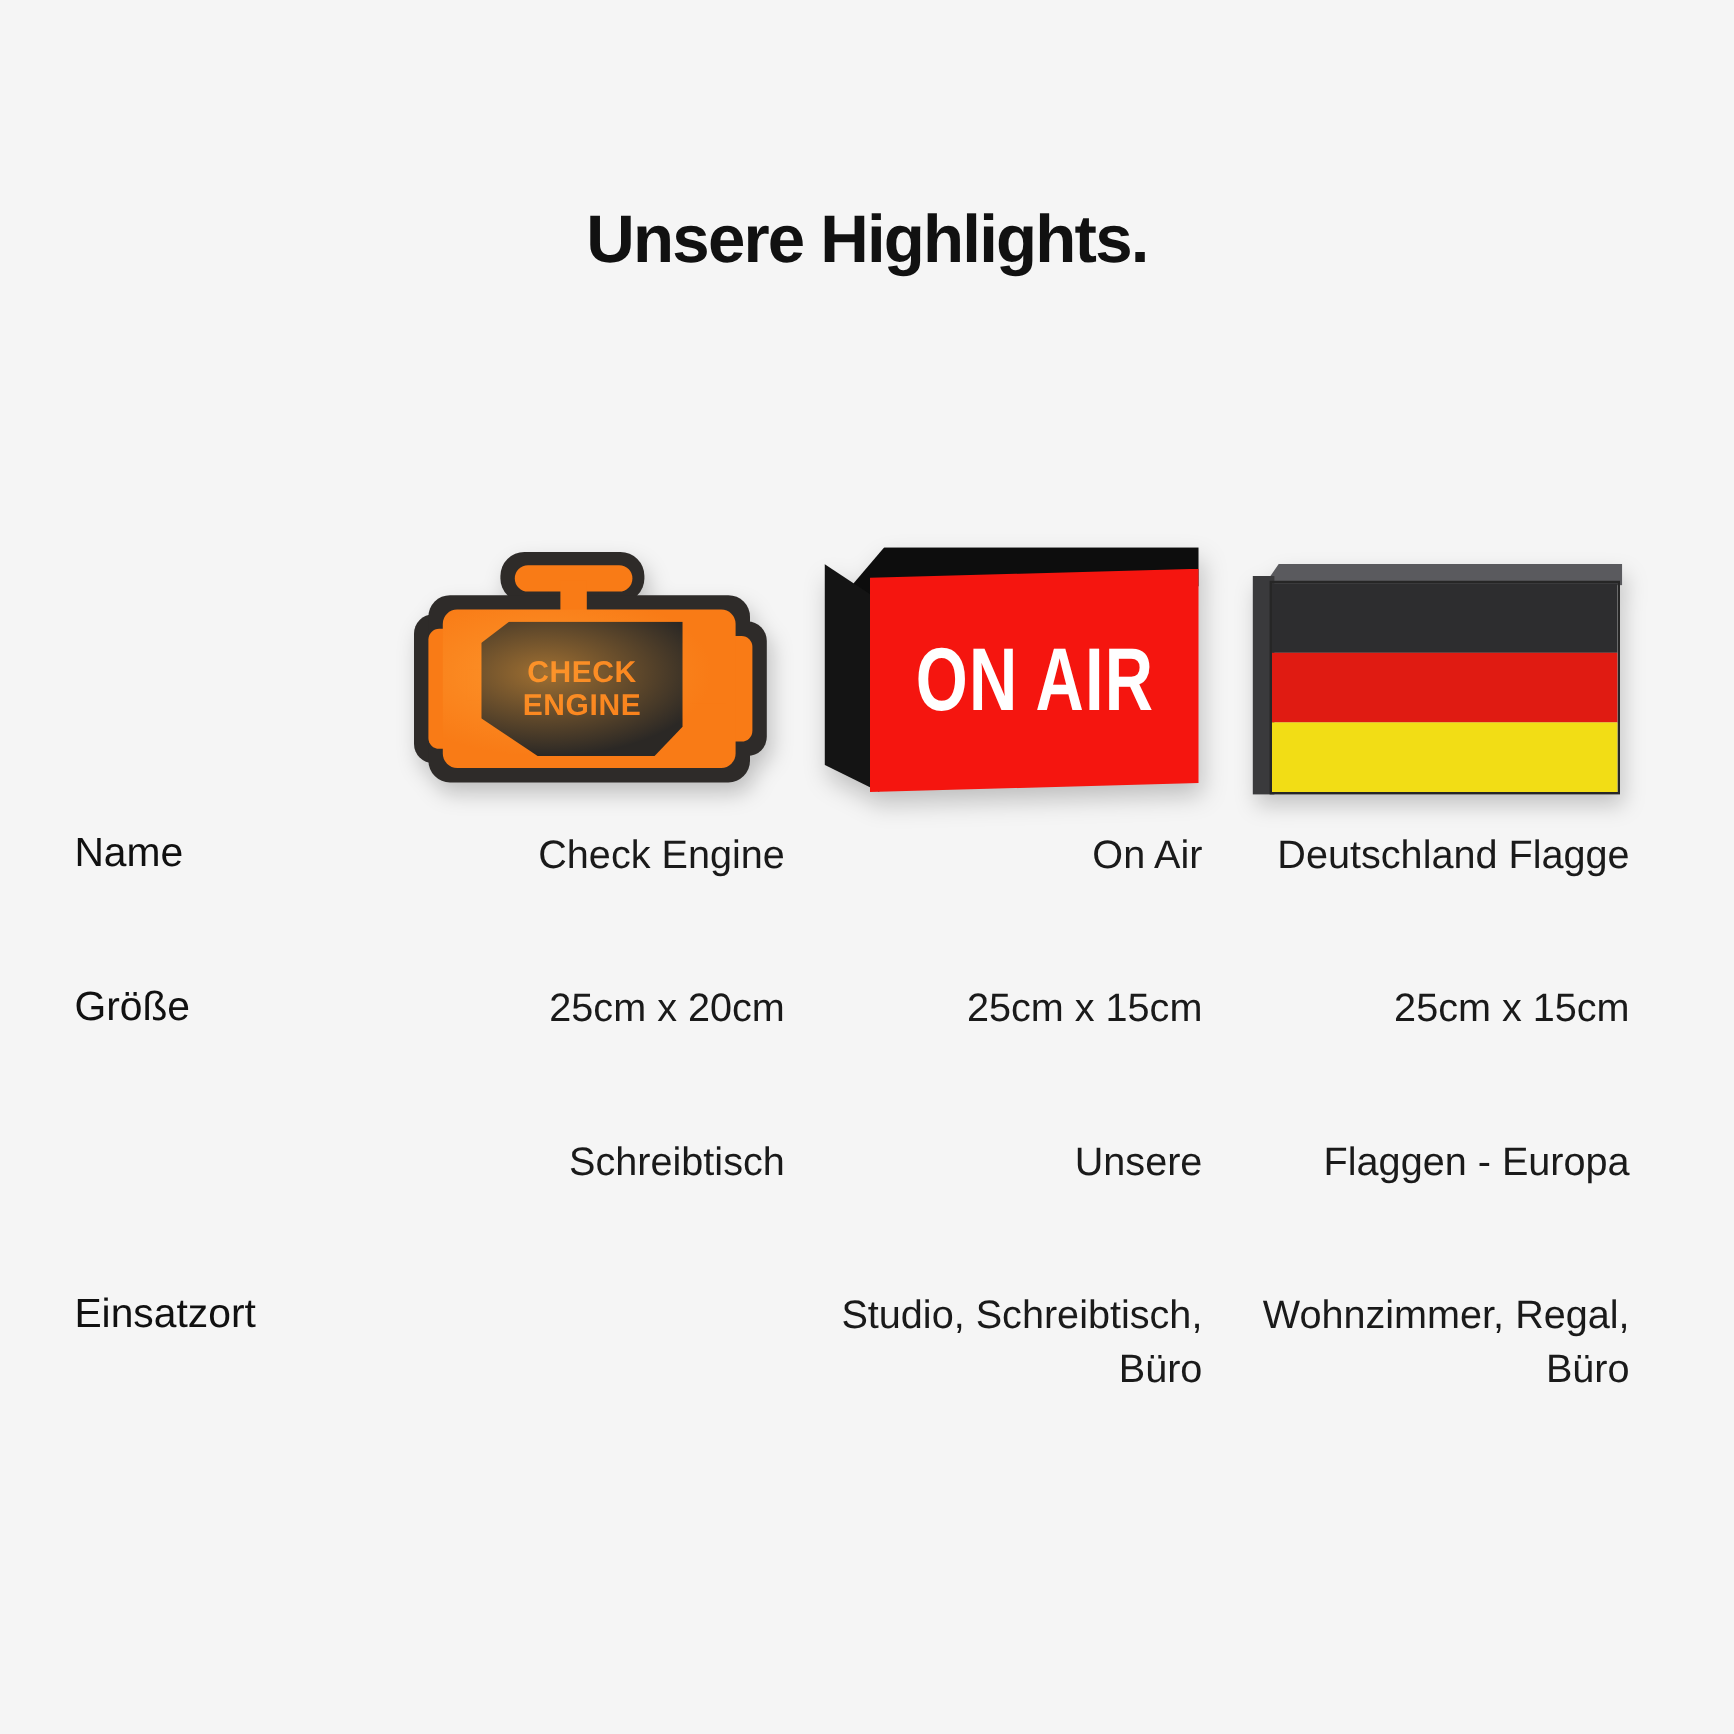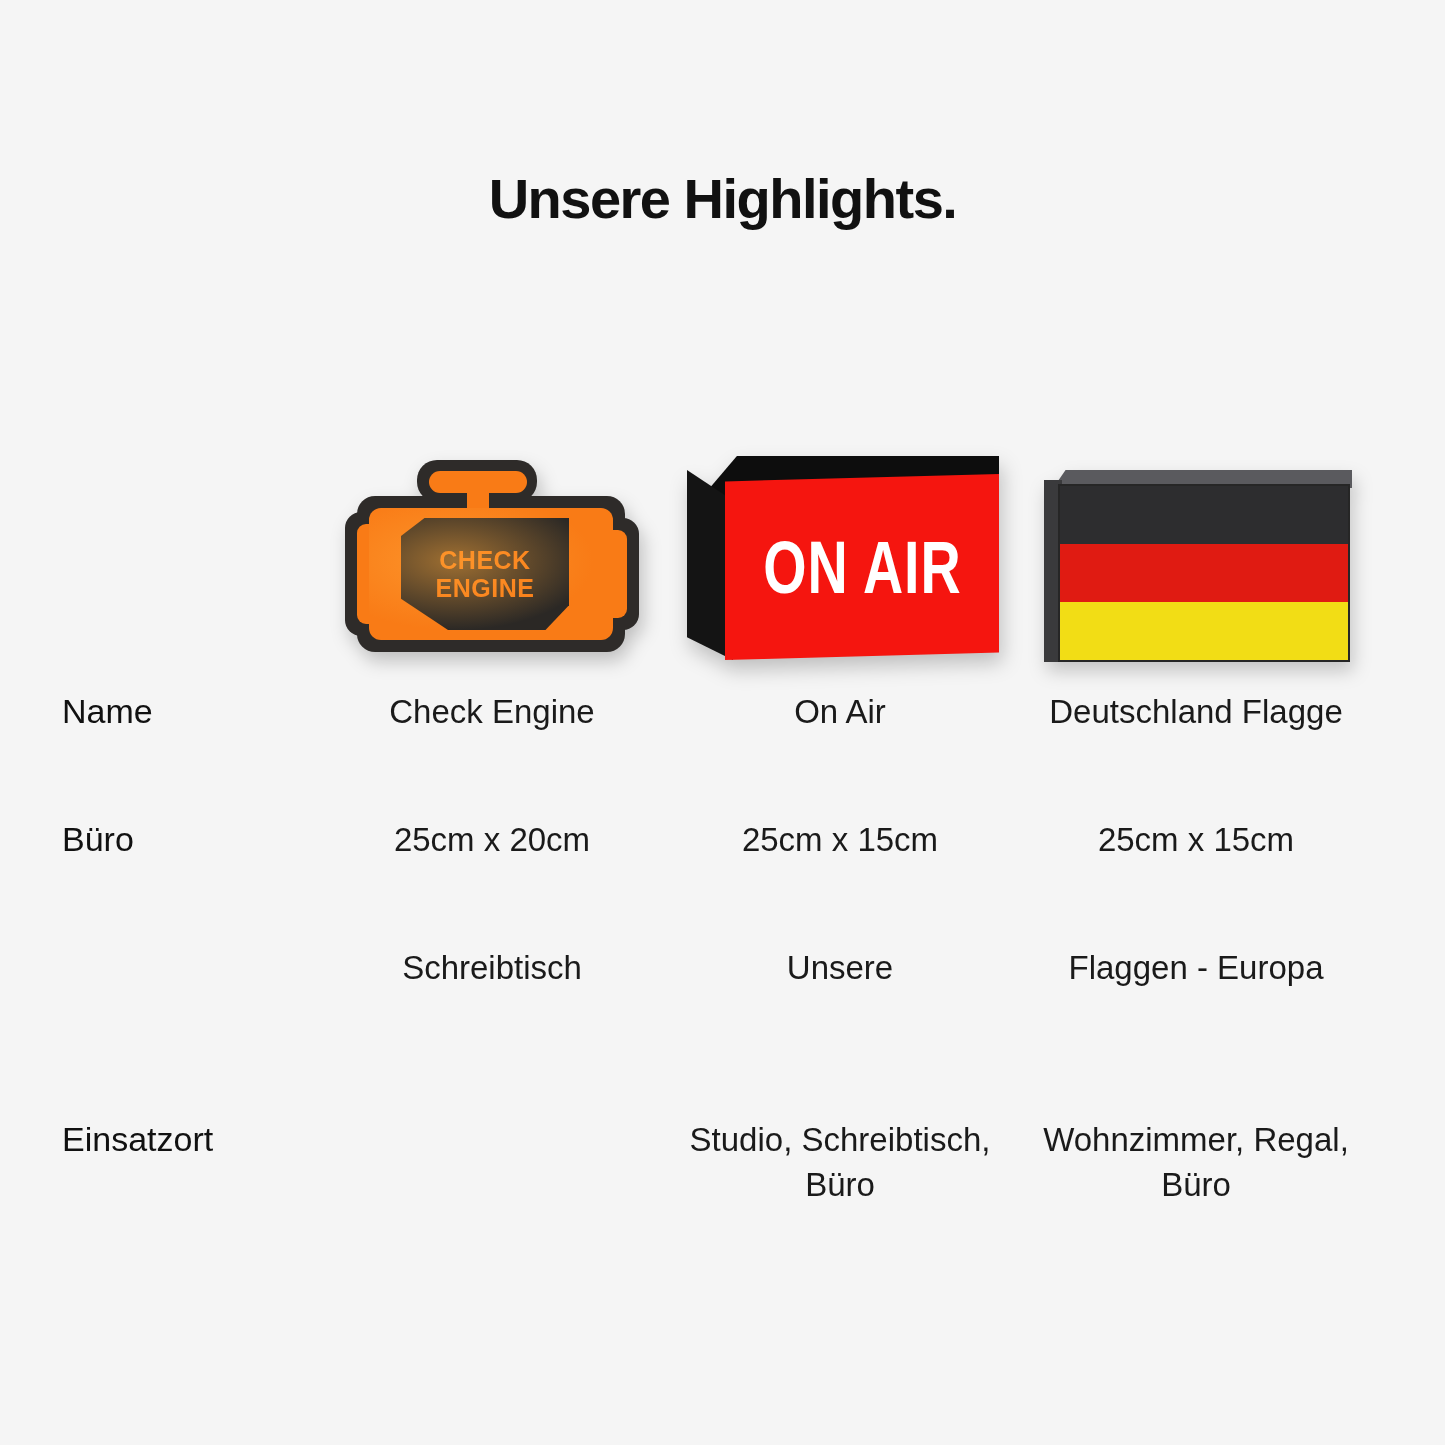--- a/index.html
+++ b/index.html
@@ -207,39 +207,39 @@
     position: absolute;
     top: 690px;
     left: 0;
     width: 1445px;
   }
   .spec-row {
     position: relative;
     width: 1445px;
     height: 128px;
   }
-  .spec-row.tall { height: 170px; margin-top: 44px; }
+  .spec-row.tall { height: 170px; }
 
   .spec-label {
     position: absolute;
     left: 62px;
     top: 0;
     width: 250px;
     font-size: 34px;
     font-weight: 400;
     color: #111111;
     line-height: 1.25;
   }
   .spec-value {
     position: absolute;
     top: 0;
     font-size: 33px;
     font-weight: 400;
     color: #1a1a1a;
-    text-align: center;
+    text-align: right;
     line-height: 1.35;
   }
   .v-col1 { left: 330px; width: 324px; }
   .v-col2 { left: 678px; width: 324px; }
   .v-col3 { left: 1034px; width: 324px; }
 </style>
 </head>
 <body>
 
 <div class="page">
@@ -303,21 +303,21 @@
   <div class="spec-table">
 
     <div class="spec-row">
       <div class="spec-label">Name</div>
       <div class="spec-value v-col1">Check Engine</div>
       <div class="spec-value v-col2">On Air</div>
       <div class="spec-value v-col3">Deutschland Flagge</div>
     </div>
 
     <div class="spec-row">
-      <div class="spec-label">Büro</div>
+      <div class="spec-label">Größe</div>
       <div class="spec-value v-col1">25cm x 20cm</div>
       <div class="spec-value v-col2">25cm x 15cm</div>
       <div class="spec-value v-col3">25cm x 15cm</div>
     </div>
 
     <div class="spec-row">
       <div class="spec-value v-col1">Schreibtisch</div>
       <div class="spec-value v-col2">Unsere</div>
       <div class="spec-value v-col3">Flaggen - Europa</div>
     </div>

